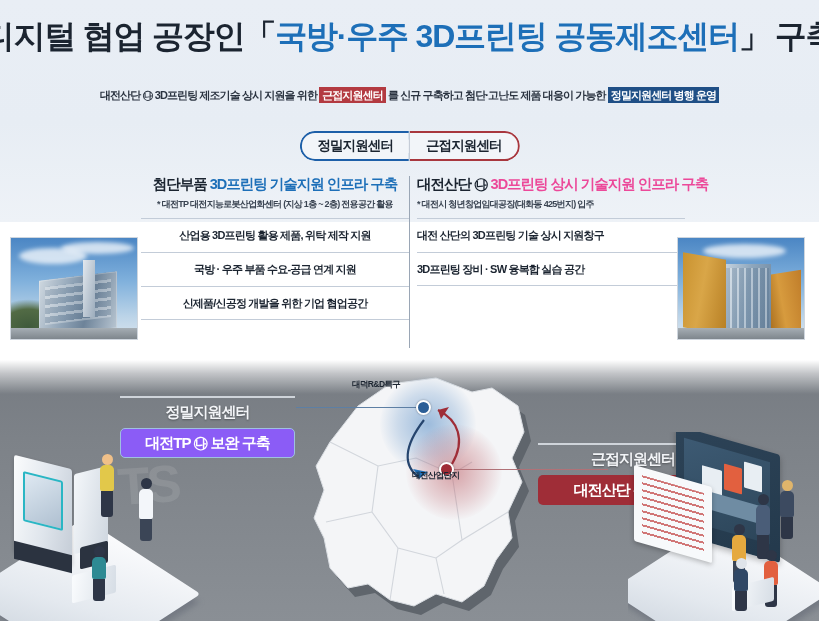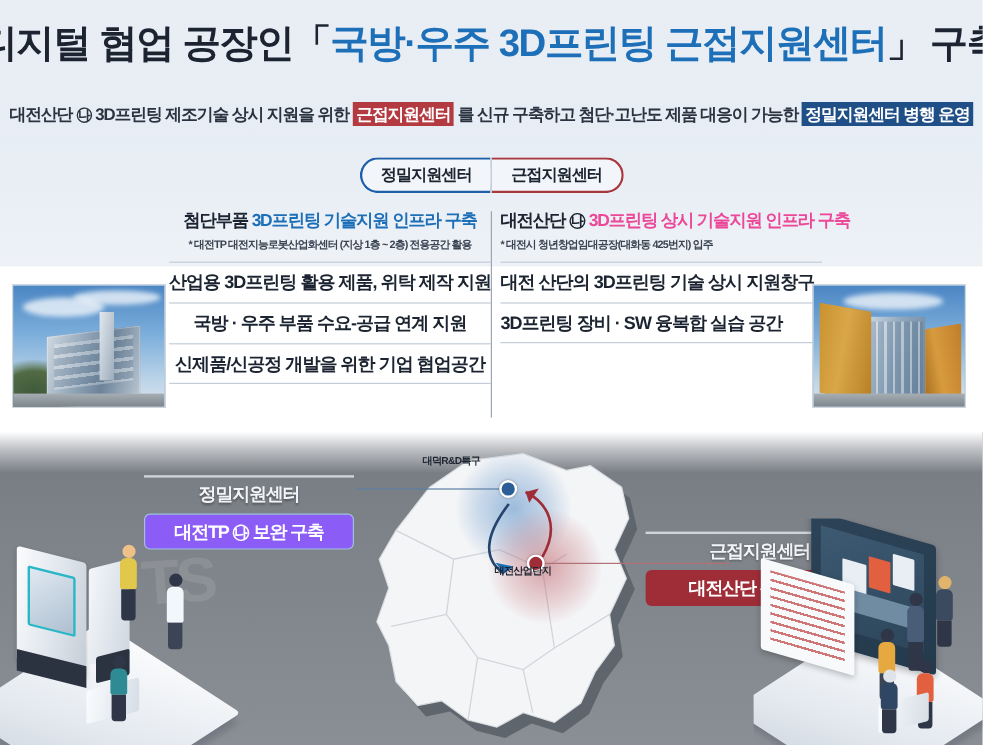--- a/index.html
+++ b/index.html
@@ -36,21 +36,21 @@
     white-space: nowrap; line-height: 1.1;
     display: flex; align-items: baseline;
   }
   .hl-dark { color: #1b2430; }
   .hl-blue { color: #1d6fb8; }
   .bracket { color: #1b2430; font-weight: 700; }
 
   
   .subtitle {
     position: absolute; left: 0; top: 85px; width: 819px;
-    text-align: center; font-size: 14px; font-weight: 700;
+    text-align: center; font-size: 11px; font-weight: 700;
     color: #2a3340; letter-spacing: -0.9px; white-space: nowrap;
     line-height: 20px;
   }
   .hl-red  { background: #b33a41; color: #ffffff; padding: 2px 3px; }
   .hl-navy { background: #1f4f86; color: #ffffff; padding: 2px 3px; }
 
   
   .tabpill {
     position: absolute; left: 50%; transform: translateX(-50%); top: 131px;
     height: 30px; display: flex; align-items: stretch;
@@ -89,21 +89,21 @@
 
   .col-note {
     font-size: 9px; font-weight: 700; color: #3a4452; letter-spacing: -0.7px;
     line-height: 14px; white-space: nowrap; margin-top: 3px;
   }
   .col-left .col-note { text-align: center; }
 
   .rows { margin-top: 7px; }
   .row {
     height: 34px; display: flex; align-items: center;
-    font-size: 15px; font-weight: 700; color: #1b2430;
+    font-size: 11px; font-weight: 700; color: #1b2430;
     letter-spacing: -0.8px; white-space: nowrap;
     border-top: 1px solid #c3ccd8;
   }
   .row.first { background: transparent; border-top: 1px solid #c3ccd8; }
   .row:last-child { border-bottom: 1px solid #c3ccd8; }
   .col-left .row  { justify-content: center; }
   .col-right .row { justify-content: flex-start; }
 
   
   .photo {
@@ -310,21 +310,21 @@
 
 <div id="page">
 
   <div class="top-band"></div>
 
   <div class="headline-row">
     <span class="deco-line"></span>
     <span class="headline">
       <span class="hl-dark">디지털 협업 공장인</span>
       <span class="bracket">「</span>
-      <span class="hl-blue">국방·우주 3D프린팅 근접지원센터</span>
+      <span class="hl-blue">국방·우주 3D프린팅 공동제조센터</span>
       <span class="bracket">」</span>
       <span class="hl-dark" style="margin-left:5px">구축</span>
     </span>
     <span class="deco-line"></span>
   </div>
 
   <div class="subtitle">
     <span>대전산단 ㉯ 3D프린팅 제조기술 상시 지원을 위한</span>
     <span class="hl-red">근접지원센터</span>
     <span>를 신규 구축하고 첨단·고난도 제품 대응이 가능한</span>

